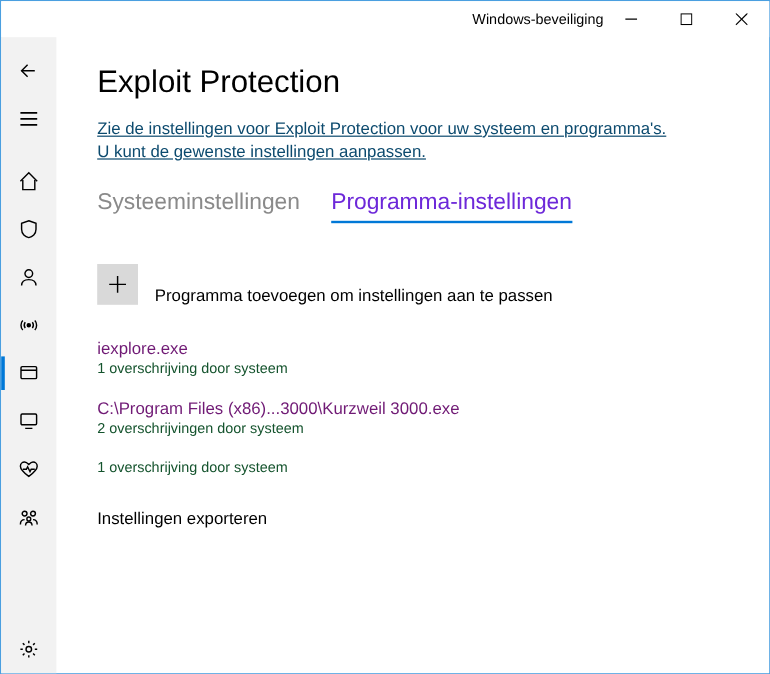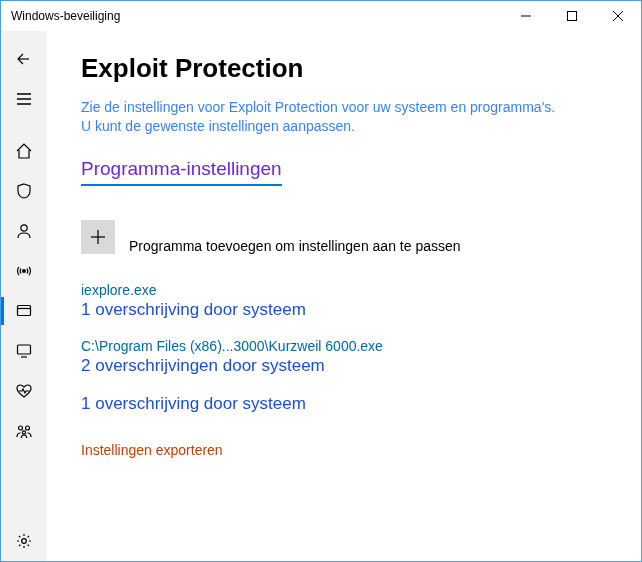--- a/index.html
+++ b/index.html
@@ -1,42 +1,42 @@
 <!DOCTYPE html>
 <html><head>
 <meta charset="utf-8">
 <style>
   * { box-sizing: border-box; margin: 0; padding: 0; }
   html, body { width: 642px; height: 562px; font-family: "Segoe UI", sans-serif; background: #fff; color: #000; overflow: hidden; }
   .window { width: 642px; height: 562px; display: flex; flex-direction: column; border: 1px solid #4a9fe0; }
   .titlebar { height: 30px; display: flex; align-items: center; background: #fff; font-size: 12px; }
-  .titlebar .title { padding-left: 10px; flex: 1; color: #000; }
+  .titlebar .title { padding-left: 10px; flex: 1; color: #000; text-align: right; }
   .titlebar .winbtn { width: 46px; height: 30px; display: flex; align-items: center; justify-content: center; }
   .titlebar .winbtn svg { width: 10px; height: 10px; stroke: #000; stroke-width: 1; fill: none; }
   .body { flex: 1; display: flex; min-height: 0; }
   .sidebar { width: 46px; background: #f2f2f2; display: flex; flex-direction: column; align-items: center; padding-top: 8px; position: relative; }
   .side-item { width: 46px; height: 40px; display: flex; align-items: center; justify-content: center; position: relative; }
   .side-item svg { width: 18px; height: 18px; stroke: #000; stroke-width: 1.2; fill: none; }
   .side-item.menu svg { stroke-width: 1.5; }
   .side-spacer { flex: 1; }
   .side-item.selected::before { content: ""; position: absolute; left: 0; top: 6px; bottom: 6px; width: 3px; background: #0078d7; }
   .content { flex: 1; padding: 22px 30px 20px 34px; overflow: hidden; }
-  h1 { font-weight: 700; font-size: 26px; margin-bottom: 14px; }
-  .desc { font-size: 14px; color: #3b82f6; line-height: 1.35; margin-bottom: 22px; max-width: 480px; }
+  h1 { font-weight: 400; font-size: 26px; margin-bottom: 14px; }
+  .desc { font-size: 14px; color: #0c4a6e; line-height: 1.35; margin-bottom: 22px; max-width: 480px; text-decoration: underline; }
   .tabs { display: flex; gap: 26px; margin-bottom: 34px; }
   .tab { font-size: 19px; color: #8a8a8a; padding-bottom: 4px; cursor: default; }
   .tab.active { color: #6d28d9; border-bottom: 2px solid #0078d7; }
   .addrow { display: flex; align-items: flex-end; gap: 14px; margin-bottom: 28px; }
   .addbtn { width: 34px; height: 34px; background: #d9d9d9; display: flex; align-items: center; justify-content: center; }
   .addbtn svg { width: 16px; height: 16px; stroke: #000; stroke-width: 1.2; fill: none; }
   .addlabel { font-size: 14px; color: #000; }
   .program { margin-bottom: 18px; }
-  .program .name { font-size: 14px; color: #0369a1; }
-  .program .sub { font-size: 17px; color: #1d4ed8; margin-top: 2px; }
-  .exportlink { color: #c2410c; font-size: 14px; margin-top: 10px; display: inline-block; }
+  .program .name { font-size: 14px; color: #701a75; }
+  .program .sub { font-size: 12px; color: #14532d; margin-top: 2px; }
+  .exportlink { color: #000000; font-size: 14px; margin-top: 10px; display: inline-block; }
 </style>
 </head>
 <body>
 
 <div class="window">
   <div class="titlebar">
     <div class="title">Windows-beveiliging</div>
     <div class="winbtn">
       <svg viewBox="0 0 10 10">
           <line x1="0" y1="5" x2="10" y2="5"></line>
@@ -131,39 +131,40 @@
             <path d="M9 2 L9 4 M9 14 L9 16 M2 9 L4 9 M14 9 L16 9 M4 4 L5.4 5.4 M12.6 12.6 L14 14 M14 4 L12.6 5.4 M5.4 12.6 L4 14"></path>
           </svg>
       </div>
     </div>
 
     <div class="content">
       <h1>Exploit Protection</h1>
       <p class="desc">Zie de instellingen voor Exploit Protection voor uw systeem en programma's. U kunt de gewenste instellingen aanpassen.</p>
 
       <div class="tabs">
+        <div class="tab">Systeeminstellingen</div>
         <div class="tab active">Programma-instellingen</div>
       </div>
 
       <div class="addrow">
         <div class="addbtn">
           <svg viewBox="0 0 16 16">
               <line x1="8" y1="1" x2="8" y2="15"></line>
               <line x1="1" y1="8" x2="15" y2="8"></line>
             </svg>
         </div>
         <div class="addlabel">Programma toevoegen om instellingen aan te passen</div>
       </div>
 
       <div class="program">
         <div class="name">iexplore.exe</div>
         <div class="sub">1 overschrijving door systeem</div>
       </div>
       <div class="program">
-        <div class="name">C:\Program Files (x86)...3000\Kurzweil 6000.exe</div>
+        <div class="name">C:\Program Files (x86)...3000\Kurzweil 3000.exe</div>
         <div class="sub">2 overschrijvingen door systeem</div>
       </div>
       <div class="program">
         <div class="sub">1 overschrijving door systeem</div>
       </div>
 
       <a class="exportlink">Instellingen exporteren</a>
     </div>
   </div>
 </div>

